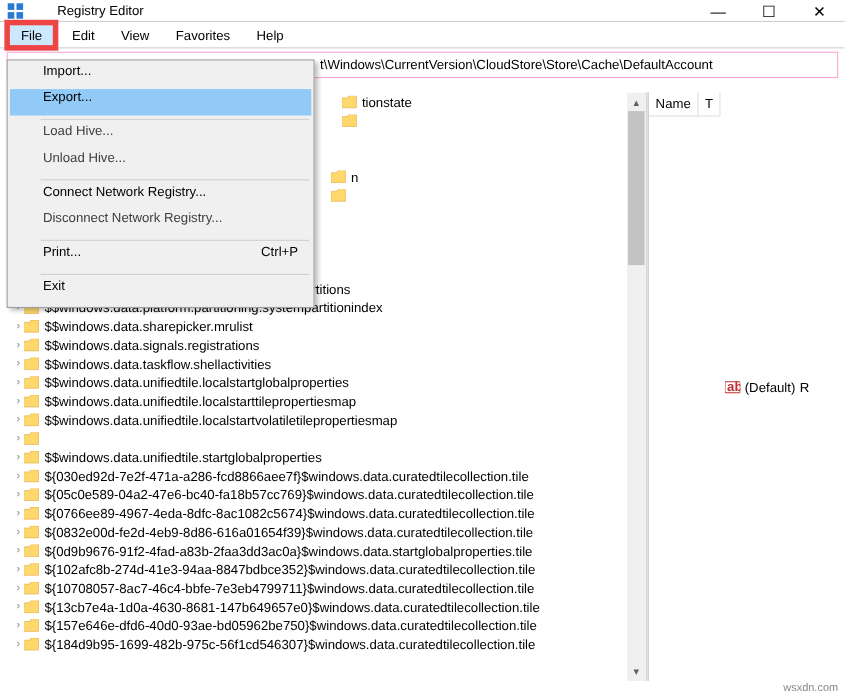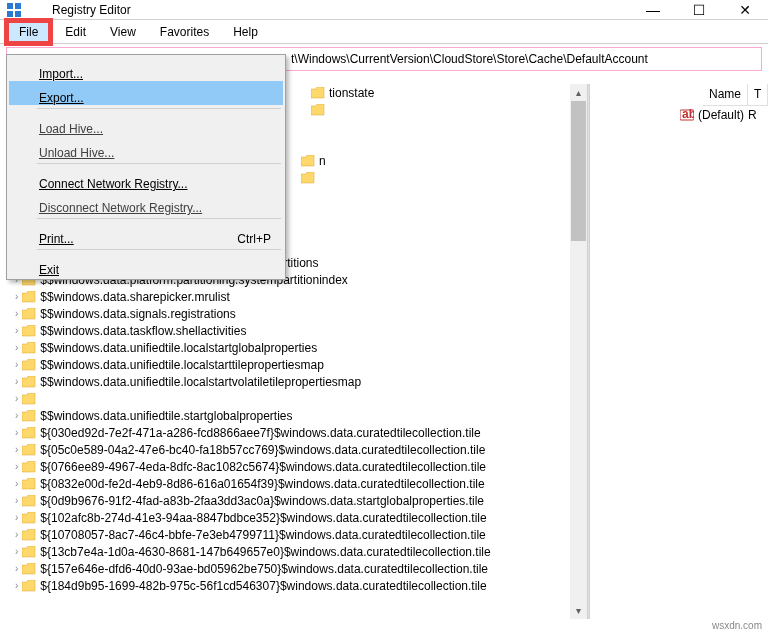--- a/index.html
+++ b/index.html
@@ -8,35 +8,35 @@
 .titlebar .appicon { width:16px; height:16px; margin-right:6px; display:flex; align-items:center; justify-content:center; }
 .titlebar .title { flex: 1; font-size: 12px; }
 .winbtns { display:flex; height:100%; }
 .winbtn { width:46px; display:flex; align-items:center; justify-content:center; font-size:14px; font-family:"Segoe UI Symbol",sans-serif; }
 .menubar { height:24px; display:flex; align-items:center; padding-left:4px; border-bottom:1px solid #d0d0d0; }
 .menuitem { padding:3px 12px; cursor:default; }
 .menuitem.active { background:#cce8ff; border:5px solid #ef4444; padding:2px 10px; }
 .addressbar { height:24px; border:1px solid #f9a8d4; margin:3px 6px; display:flex; align-items:center; padding:0 4px; background:#fff; font-size:12px; white-space:nowrap; overflow:hidden; }
 .main { position:absolute; top:84px; bottom:12px; left:0; right:0; display:flex; }
 .treepane { width:588px; border-right:1px solid #d0d0d0; overflow:hidden; position:relative; }
-.listpane { flex:1; display:flex; flex-direction:column; border-left:1px solid #d0d0d0;align-items:flex-end; }
+.listpane { flex:1; display:flex; border-left:1px solid #d0d0d0; }
 .listhdr { height:22px; display:flex; border-bottom:1px solid #e0e0e0; }
 .listhdr div { padding:3px 6px; border-right:1px solid #e0e0e0; }
 .listrow { display:flex; align-items:center; padding:2px 4px; gap:4px; }
 .stricon { width:14px; height:14px; }
 .tree { padding-left:11px; }
 .treerow { display:flex; align-items:center; height:17px; gap:4px; padding-left:4px; white-space:nowrap; overflow:hidden; }
 .folder { width:14px; height:12px; }
 .scroll-v { position:absolute; right:0; top:0; bottom:0; width:17px; background:#f0f0f0; }
 .scroll-btn { height:17px; display:flex; align-items:center; justify-content:center; font-size:10px; color:#606060; }
 .scroll-track { position:absolute; top:17px; bottom:17px; left:0; right:0; }
 .scroll-thumb { position:absolute; left:1px; right:1px; top:0; height:140px; background:#c2c2c2; }
 .scroll-btn.bottom { position:absolute; bottom:0; left:0; right:0; }
 .filemenu { position:absolute; top:54px; left:6px; width:280px; background:#f0f0f0; border:1px solid #a0a0a0; box-shadow:3px 3px 4px rgba(0,0,0,0.25); z-index:10; padding:2px; }
-.fmrow { display:flex; align-items:flex-end; height:24px; padding:0 30px 0 30px; position:relative; cursor:default;text-decoration:underline; }
+.fmrow { display:flex; align-items:flex-start; height:24px; padding:0 30px 0 30px; position:relative; cursor:default; }
 .fmrow.hover { background:#91c9f7; }
 .fmrow.disabled { color:#404040; }
 .fmsep { height:1px; background:#d0d0d0; margin:3px 2px 3px 28px; }
 .fmshort { position:absolute; right:12px; }
 .watermark { position:absolute; right:6px; bottom:0; font-size:10px; color:#888; }
 .lp-hsep { border-left:1px solid #e0e0e0; }
 </style>
 </head>
 <body>
 

